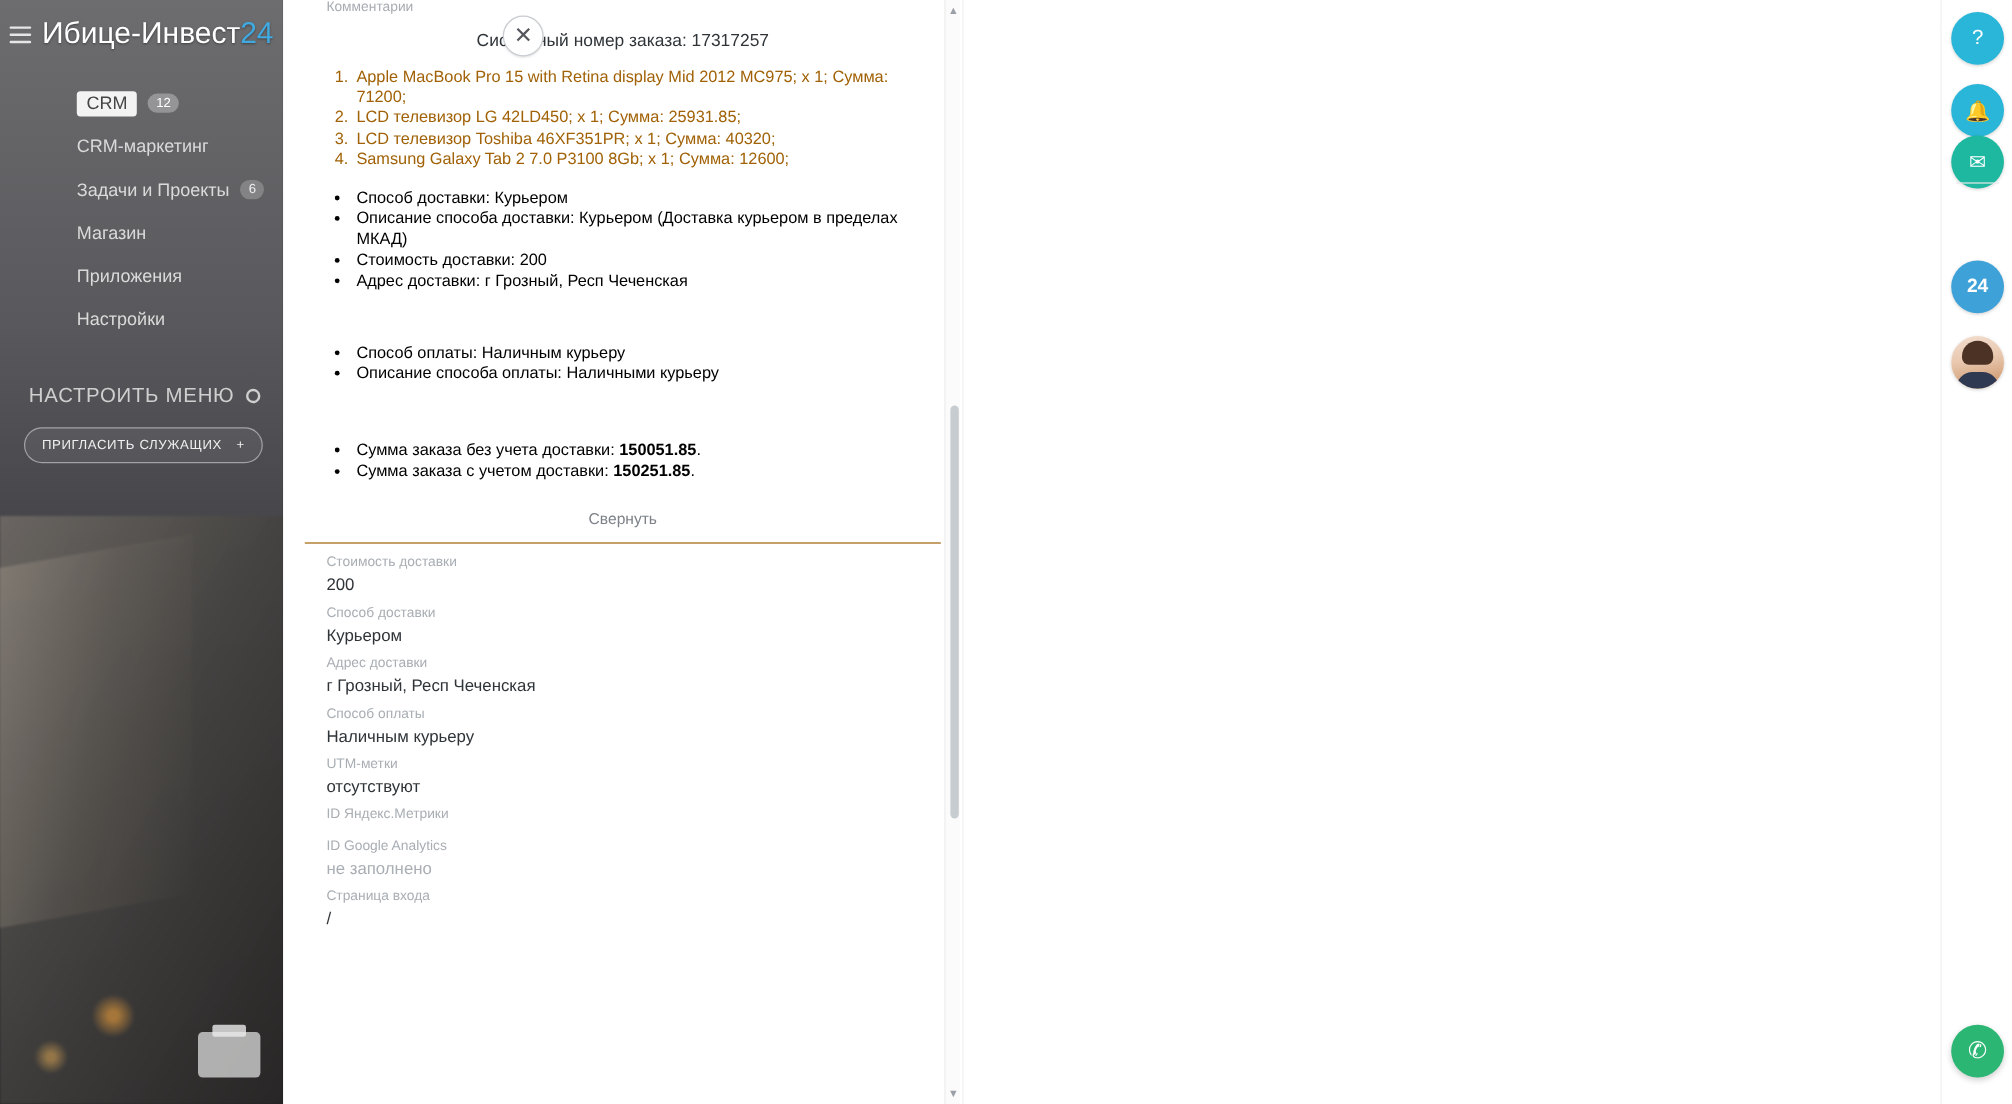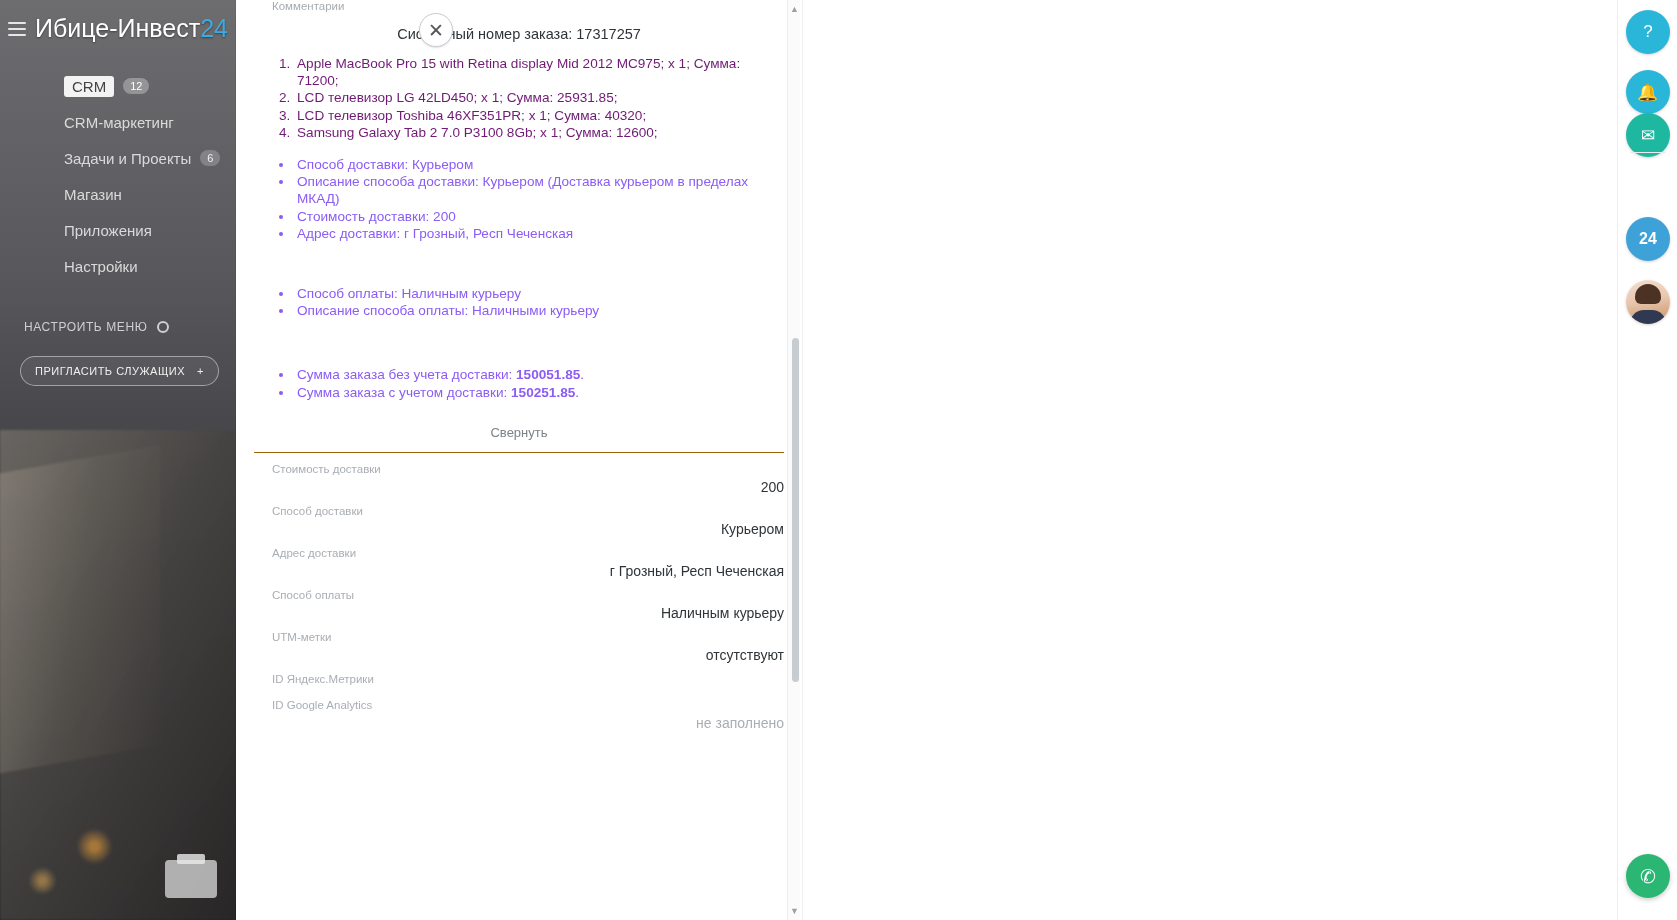--- a/index.html
+++ b/index.html
@@ -62,21 +62,21 @@
   .nav-badge {
     margin-left: 9px;
     background: rgba(255,255,255,.22);
     color:#f0f0f0; font-size:11px; border-radius:10px;
     padding: 2px 7px; min-width: 20px; text-align:center;
   }
   .nav-item.active .nav-badge { background: rgba(255,255,255,.3); color:#fff;}
   .nav-more .caret { margin-left:5px; font-size:9px; }
   .menu-setup {
     position:absolute; left:24px; top:320px;
-    font-size:12px; letter-spacing:.6px; color:#cfcfcf; text-transform:uppercase;
+    font-size:17px; letter-spacing:.6px; color:#cfcfcf; text-transform:uppercase;
     display:flex; align-items:center; gap:10px;
   }
   .gear {
     width:12px;height:12px;border-radius:50%;
     border:2px solid #cfcfcf;
   }
   .invite-btn {
     position:absolute; left:20px; top:356px;
     border:1px solid rgba(255,255,255,.45);
     border-radius:16px; color:#efefef; font-size:11px;
@@ -124,41 +124,41 @@
 
   .comments-label {
     font-size: 11.5px; color:#a7acb2; padding: 0 0 2px 18px;
   }
   .order-num {
     text-align:center; font-size:14.5px; color:#2f3438;
     margin: 12px 0 14px;
   }
   ol.items {
     margin: 0 0 0 0; padding-left: 40px;
-    font-size: 13.6px; color:#701a75; line-height: 1.22;
+    font-size: 13.6px; color:#a16207; line-height: 1.22;
   }
   ol.items li { margin-bottom: 1px; padding-left: 3px; }
   ul.bullets {
     margin: 0; padding-left: 40px;
-    font-size: 13.6px; color:#8b5cf6; line-height: 1.22;
+    font-size: 13.6px; color:#000000; line-height: 1.22;
   }
   ul.bullets li { margin-bottom: 1px; padding-left: 3px;}
   .gap-a { height: 14px; }
   .gap-b { height: 42px; }
   .gap-c { height: 46px; }
   .sum-val { font-weight: bold; }
   .collapse {
     text-align:center; color:#7c8288; font-size: 13px;
     margin-top: 24px; padding-bottom: 12px;
     border-bottom: 1px solid #a16207;
   }
 
   .field { padding: 10px 0 0 18px; }
   .field-label { font-size: 11.5px; color:#a9aeb4; margin-bottom: 4px; }
-  .field-value { font-size: 14px; color:#2f3438;text-align:right; }
+  .field-value { font-size: 14px; color:#2f3438; }
   .field-value.empty { color:#a9aeb4; }
 
   
   .modal-scroll-track {
     position:absolute; right: 2px; top: 0; width: 13px; height: 920px;
     background: #fbfbfb; border-left:1px solid #ededed;
   }
   .scroll-arrow {
     position:absolute; left:0; width:13px; height:14px;
     color:#9aa0a6; font-size:9px; text-align:center; line-height:14px;
@@ -340,20 +340,24 @@
       <div class="field">
         <div class="field-label">UTM-метки</div>
         <div class="field-value">отсутствуют</div>
       </div>
       <div class="field">
         <div class="field-label">ID Яндекс.Метрики</div>
       </div>
       <div class="field">
         <div class="field-label">ID Google Analytics</div>
         <div class="field-value empty">не заполнено</div>
+      </div>
+      <div class="field">
+        <div class="field-label">Страница входа</div>
+        <div class="field-value">/</div>
       </div>
 
     </div>
 
     <div class="close-btn">✕</div>
 
     <div class="modal-scroll-track">
       <div class="scroll-arrow up">▲</div>
       <div class="scroll-arrow down">▼</div>
     </div>

